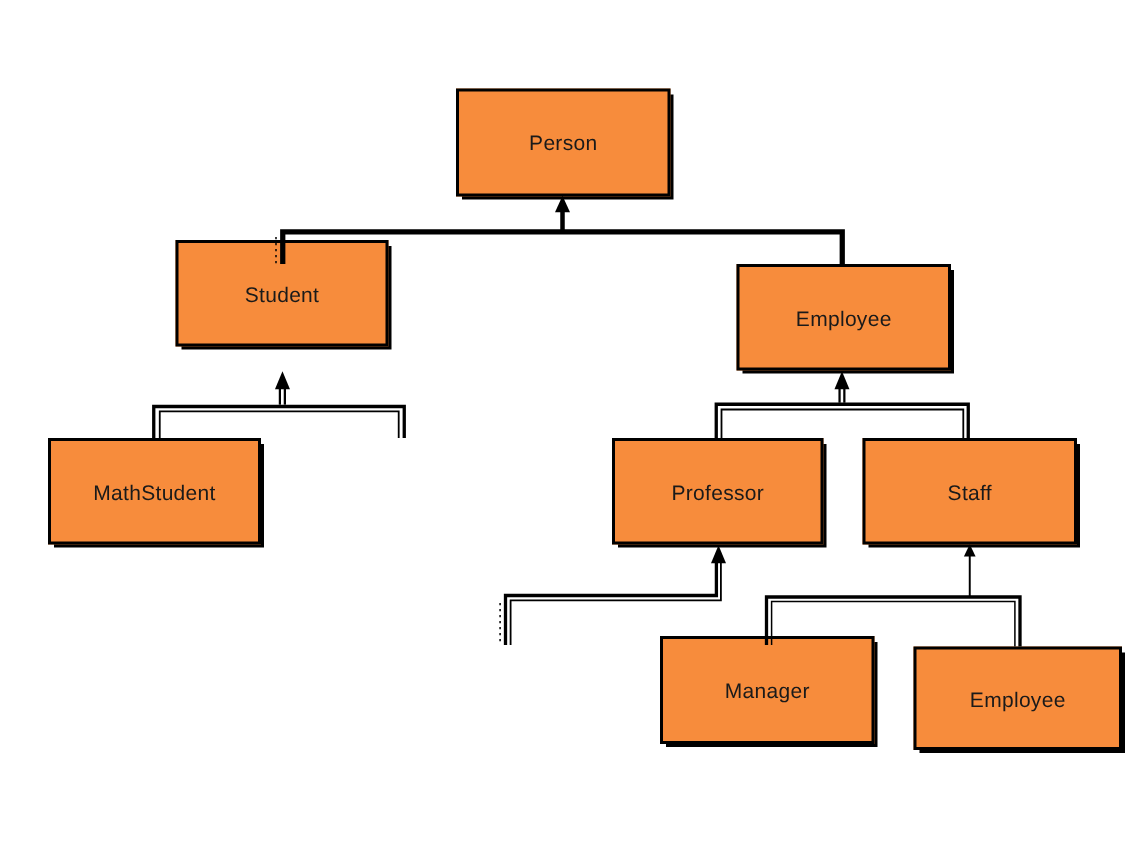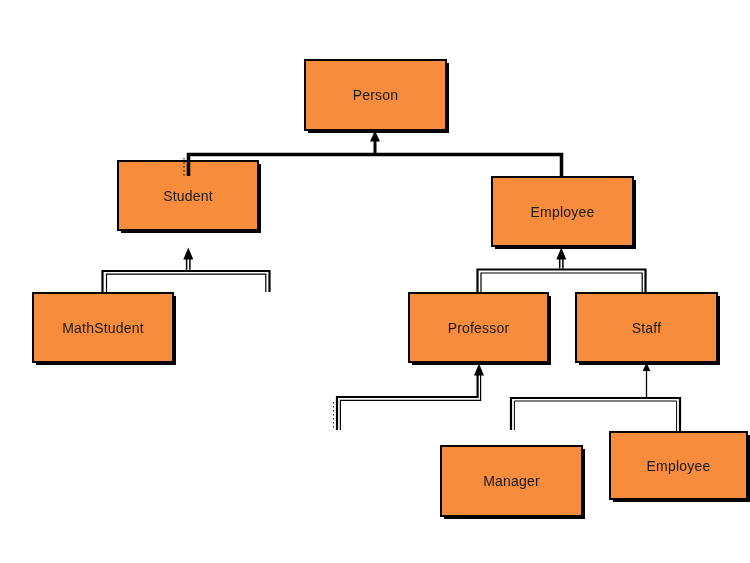--- a/index.html
+++ b/index.html
@@ -62,21 +62,21 @@
 
   <div class="node" style="left:408px;top:292px;width:141px;height:71px">
     <span class="node-label">Professor</span>
   </div>
 
   <div class="node" style="left:575px;top:292px;width:143px;height:71px">
     <span class="node-label">Staff</span>
   </div>
 
 
-  <div class="node" style="left:440px;top:445px;width:143px;height:72px">
+  <div class="node" style="left:440px;top:424px;width:143px;height:72px">
     <span class="node-label">Manager</span>
   </div>
 
   <div class="node" style="left:609px;top:431px;width:139px;height:69px">
     <span class="node-label">Employee</span>
   </div>
 
   <svg class="edges" width="750" height="563" viewBox="0 0 750 563">
 
     <g>

